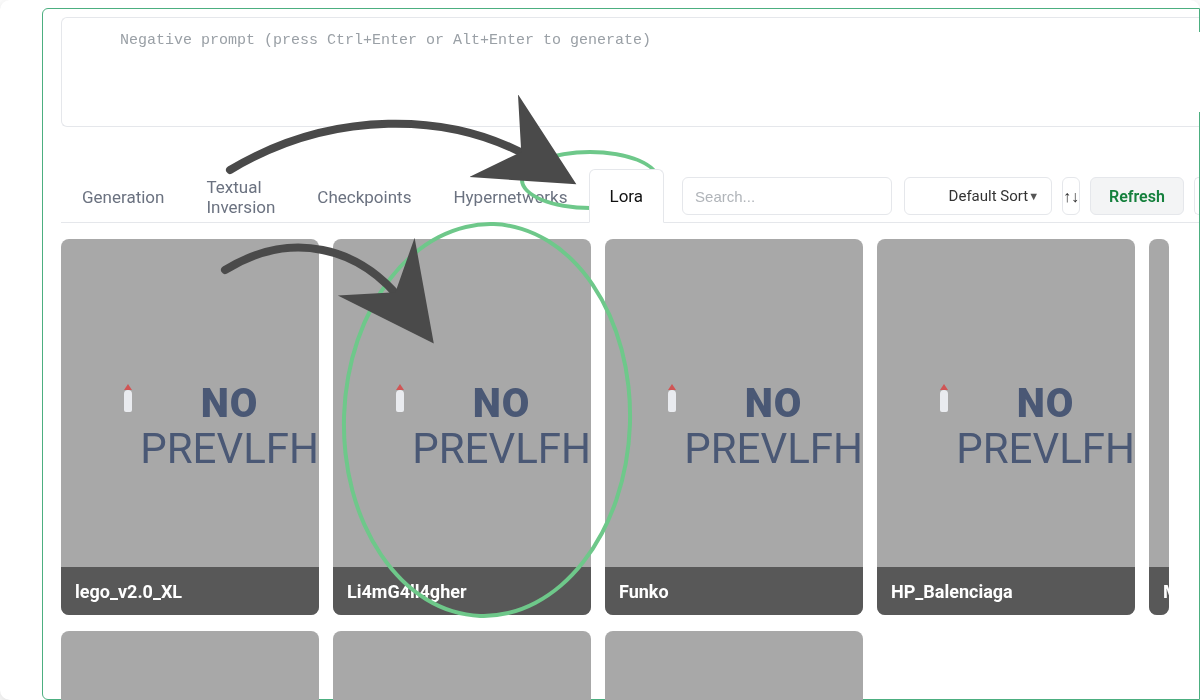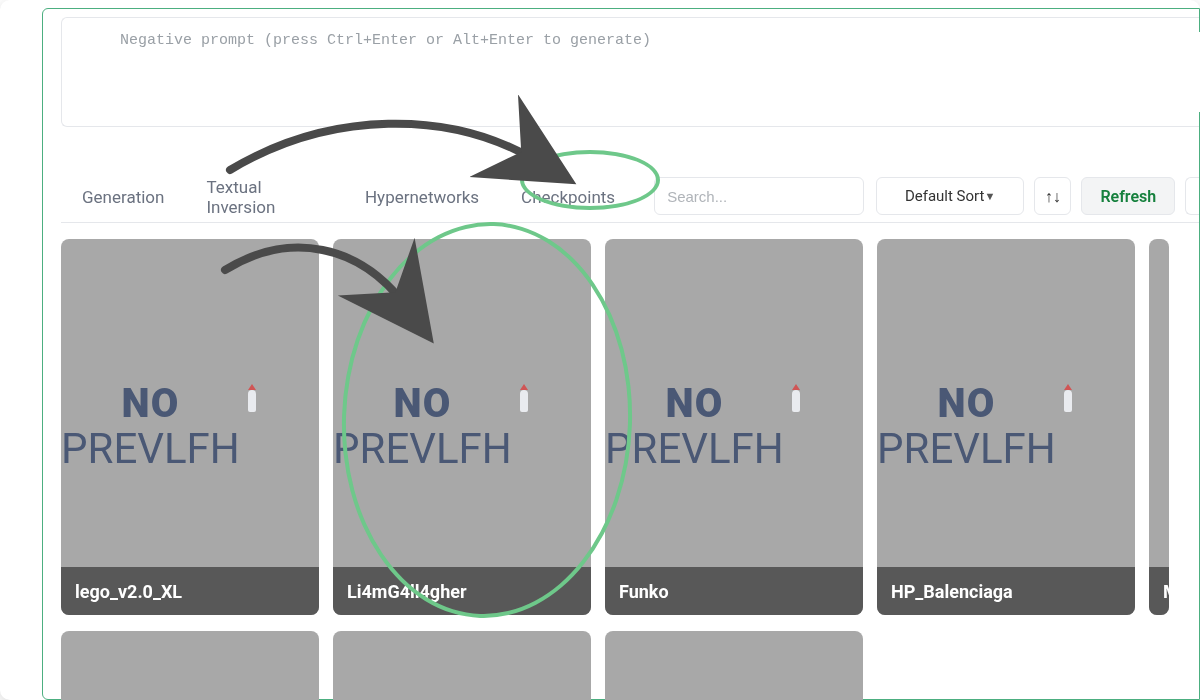--- a/index.html
+++ b/index.html
@@ -120,21 +120,21 @@
       width: 148px;
       height: 38px;
       border: 1px solid #e5e7eb;
       border-radius: 6px;
       padding: 0 12px;
       font-size: 15px;
       color: #333;
       background: #fff;
       display: flex;
       align-items: center;
-      justify-content: center;
+      justify-content: flex-end;
       cursor: pointer;
     }
     .sort .caret {
       font-size: 11px;
       color: #555;
     }
     .dirbtn {
       margin-left: 10px;
       width: 38px;
       height: 38px;
@@ -192,21 +192,21 @@
     }
     .card.partial {
       width: 20px;
       flex: 0 0 20px;
     }
     .card .preview {
       position: absolute;
       inset: 0;
       display: flex;
       align-items: center;
-      justify-content: flex-start;
+      justify-content: flex-end;
     }
     .nopreview {
       text-align: center;
       color: #4a5875;
       font-weight: 900;
       letter-spacing: 1px;
       line-height: 1;
       position: relative;
     }
     .nopreview .no { font-size: 40px; display: block; }
@@ -295,22 +295,23 @@
   <div class="panel">
 
     <div class="neg-prompt">
       <textarea placeholder="Negative prompt (press Ctrl+Enter or Alt+Enter to generate)" style=""></textarea>
     </div>
 
     <div class="tabrow">
       <div class="tabs">
         <div class="tab">Generation</div>
         <div class="tab">Textual Inversion</div>
+        <div class="tab">Checkpoints</div>
         <div class="tab">Hypernetworks</div>
-        <div class="tab">Checkpoints</div>
+        <div class="tab active">Lora</div>
       </div>
 
       <div class="search-wrap">
         <input class="search" type="text" placeholder="Search..." style="">
       </div>
 
       <div class="sort-wrap">
         <div class="sort">
           <span>Default Sort</span>
           <span class="caret">▼</span>

